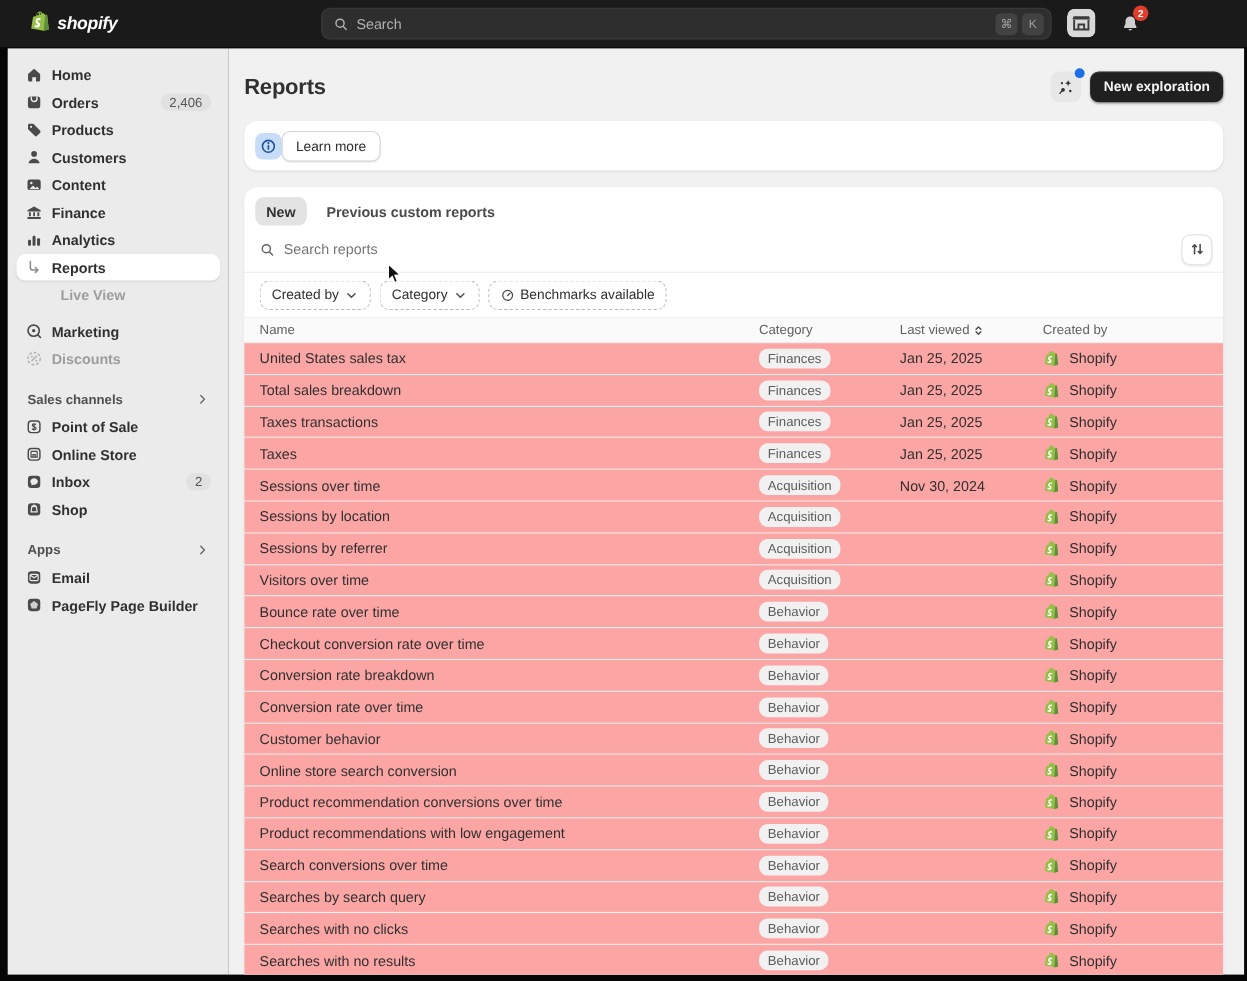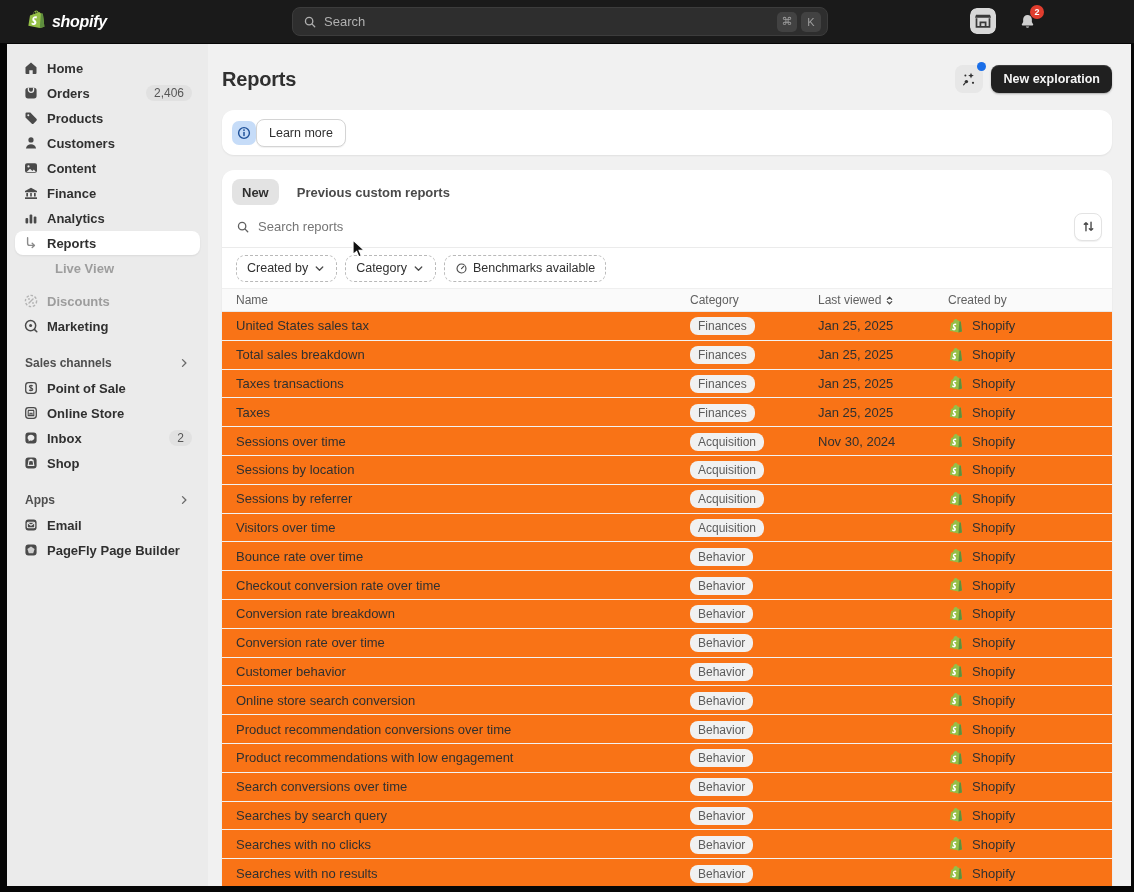--- a/index.html
+++ b/index.html
@@ -5,21 +5,21 @@
   * { margin:0; padding:0; box-sizing:border-box; }
   html,body { width:1134px; height:892px; overflow:hidden; background:#060606;
     font-family:"Liberation Sans","DejaVu Sans",sans-serif; -webkit-font-smoothing:antialiased; }
   .frame { position:relative; width:1134px; height:892px; }
 
   
   .topbar { position:absolute; top:0; left:0; width:1134px; height:43px; background:#1a1a1a; z-index:5; }
   .logo { position:absolute; left:26px; top:9px; display:flex; align-items:center; gap:5px; }
   .logo svg { width:21px; height:21px; }
   .logo-text { color:#fff; font-size:16px; font-weight:700; font-style:italic; letter-spacing:-0.3px; }
-  .topsearch { position:absolute; left:292px; top:7px; width:536px; height:29px; background:#2e2e2e;
+  .topsearch { position:absolute; left:292px; top:7px; width:664px; height:29px; background:#2e2e2e;
     border:1px solid #3c3c3c; border-radius:8px; display:flex; align-items:center; padding:0 6px 0 10px; }
   .topsearch .icon svg { width:14px; height:14px; color:#b0b0b0; display:block; }
   .topsearch-text { color:#b0b0b0; font-size:13px; margin-left:7px; flex:1; }
   .keycap { min-width:20px; height:20px; padding:0 4px; background:#424242; border-radius:5px;
     color:#9e9e9e; font-size:11px; display:flex; align-items:center; justify-content:center; margin-left:4px; }
   .top-right { position:absolute; right:94px; top:8px; display:flex; align-items:center; gap:18px; }
   .avatar-btn { width:26px; height:26px; border-radius:7px; overflow:hidden; cursor:pointer; }
   .avatar-btn svg { width:26px; height:26px; display:block; }
   .bell-btn { position:relative; width:26px; height:26px; display:flex; align-items:center; justify-content:center; cursor:pointer; }
   .bell-btn > .icon svg { width:17px; height:17px; color:#cfcfcf; display:block; }
@@ -87,21 +87,21 @@
   .chip { height:27px; display:flex; align-items:center; gap:5px; padding:0 10px; border:1px dashed #b9b9b9;
     border-radius:9px; background:#fff; font-size:12.5px; font-weight:500; color:#303030; cursor:pointer; }
   .chip .icon svg { width:13px; height:13px; color:#4a4a4a; display:block; }
 
   .thead { height:24px; display:grid; grid-template-columns:454px 128px 130px 1fr; align-items:center;
     padding:0 0 0 14px; background:#fafafa; border-top:1px solid #efefef; border-bottom:1px solid #e9e9e9;
     font-size:12px; color:#616161; }
   .th { display:flex; align-items:center; gap:3px; }
   .th .icon svg { width:11px; height:11px; color:#4a4a4a; display:block; }
   .trow { height:28.8px; display:grid; grid-template-columns:454px 128px 130px 1fr; align-items:center;
-    padding:0 0 0 14px; border-bottom:1px solid #f2f2f2; background:#f97316; cursor:pointer; }
+    padding:0 0 0 14px; border-bottom:1px solid #f2f2f2; background:#fca5a5; cursor:pointer; }
   .td-name { font-size:13px; color:#303030; white-space:nowrap; overflow:hidden; }
   .cat-badge { display:inline-block; background:#f1f1f1; border-radius:8px; padding:2px 8px;
     font-size:12px; color:#5c5c5c; }
   .td-date { font-size:13px; color:#303030; }
   .td-creator { display:flex; align-items:center; gap:8px; font-size:13px; color:#303030; }
   .td-creator .icon svg { width:16px; height:16px; display:block; }
 
   .cursor { position:absolute; left:352px; top:239px; z-index:50; pointer-events:none; }
 </style>
 </head>
@@ -223,40 +223,40 @@
             <path d="M4.6 2.8v5.4a2.2 2.2 0 0 0 2.2 2.2h4.6"></path>
             <path d="m9.2 8.2 2.2 2.2-2.2 2.2"></path>
           </svg>
         </span>
         <span class="lbl">Reports</span>
       </div>
       <div class="side-item disabled plain">
         <span class="lbl">Live View</span>
       </div>
       <div class="gap-sm"></div>
+      <div class="side-item">
+        <span class="icon">
+          <svg viewBox="0 0 16 16" fill="none" stroke="currentColor" stroke-width="1.5">
+            <circle cx="7.6" cy="7.6" r="5.1"></circle>
+            <circle cx="7.6" cy="7.6" r="1.5" fill="currentColor" stroke="none"></circle>
+            <path d="m11.6 11.6 2.2 2.2" stroke-linecap="round"></path>
+          </svg>
+        </span>
+        <span class="lbl">Marketing</span>
+      </div>
       <div class="side-item disabled">
         <span class="icon">
           <svg viewBox="0 0 16 16" fill="none" stroke="currentColor" stroke-width="1.4">
             <circle cx="8" cy="8" r="5.6" stroke-dasharray="2.5 1.7"></circle>
             <path d="m6 10 4-4" stroke-linecap="round"></path>
             <circle cx="6" cy="6" r=".9" fill="currentColor" stroke="none"></circle>
             <circle cx="10" cy="10" r=".9" fill="currentColor" stroke="none"></circle>
           </svg>
         </span>
         <span class="lbl">Discounts</span>
-      </div>
-      <div class="side-item">
-        <span class="icon">
-          <svg viewBox="0 0 16 16" fill="none" stroke="currentColor" stroke-width="1.5">
-            <circle cx="7.6" cy="7.6" r="5.1"></circle>
-            <circle cx="7.6" cy="7.6" r="1.5" fill="currentColor" stroke="none"></circle>
-            <path d="m11.6 11.6 2.2 2.2" stroke-linecap="round"></path>
-          </svg>
-        </span>
-        <span class="lbl">Marketing</span>
       </div>
       <div class="side-section">
         <span class="lbl">Sales channels</span>
         <span class="icon">
           <svg viewBox="0 0 16 16" fill="none" stroke="currentColor" stroke-width="1.8" stroke-linecap="round" stroke-linejoin="round">
             <path d="m6 3.5 4.5 4.5L6 12.5"></path>
           </svg>
         </span>
       </div>
       <div class="side-item">

